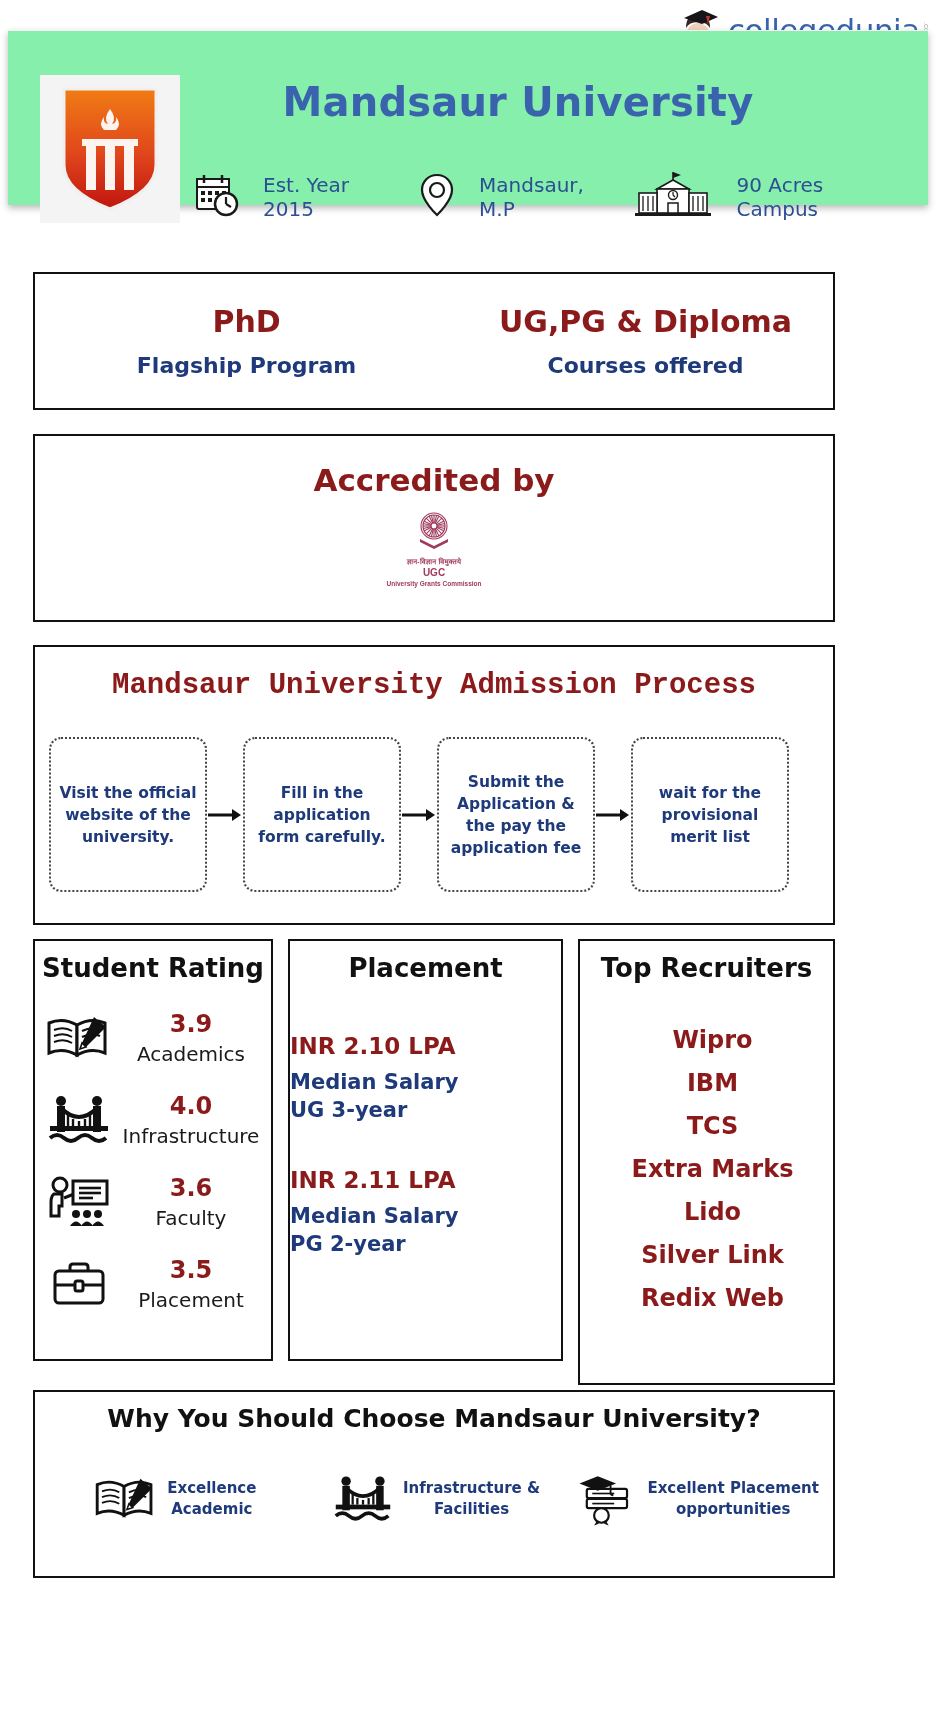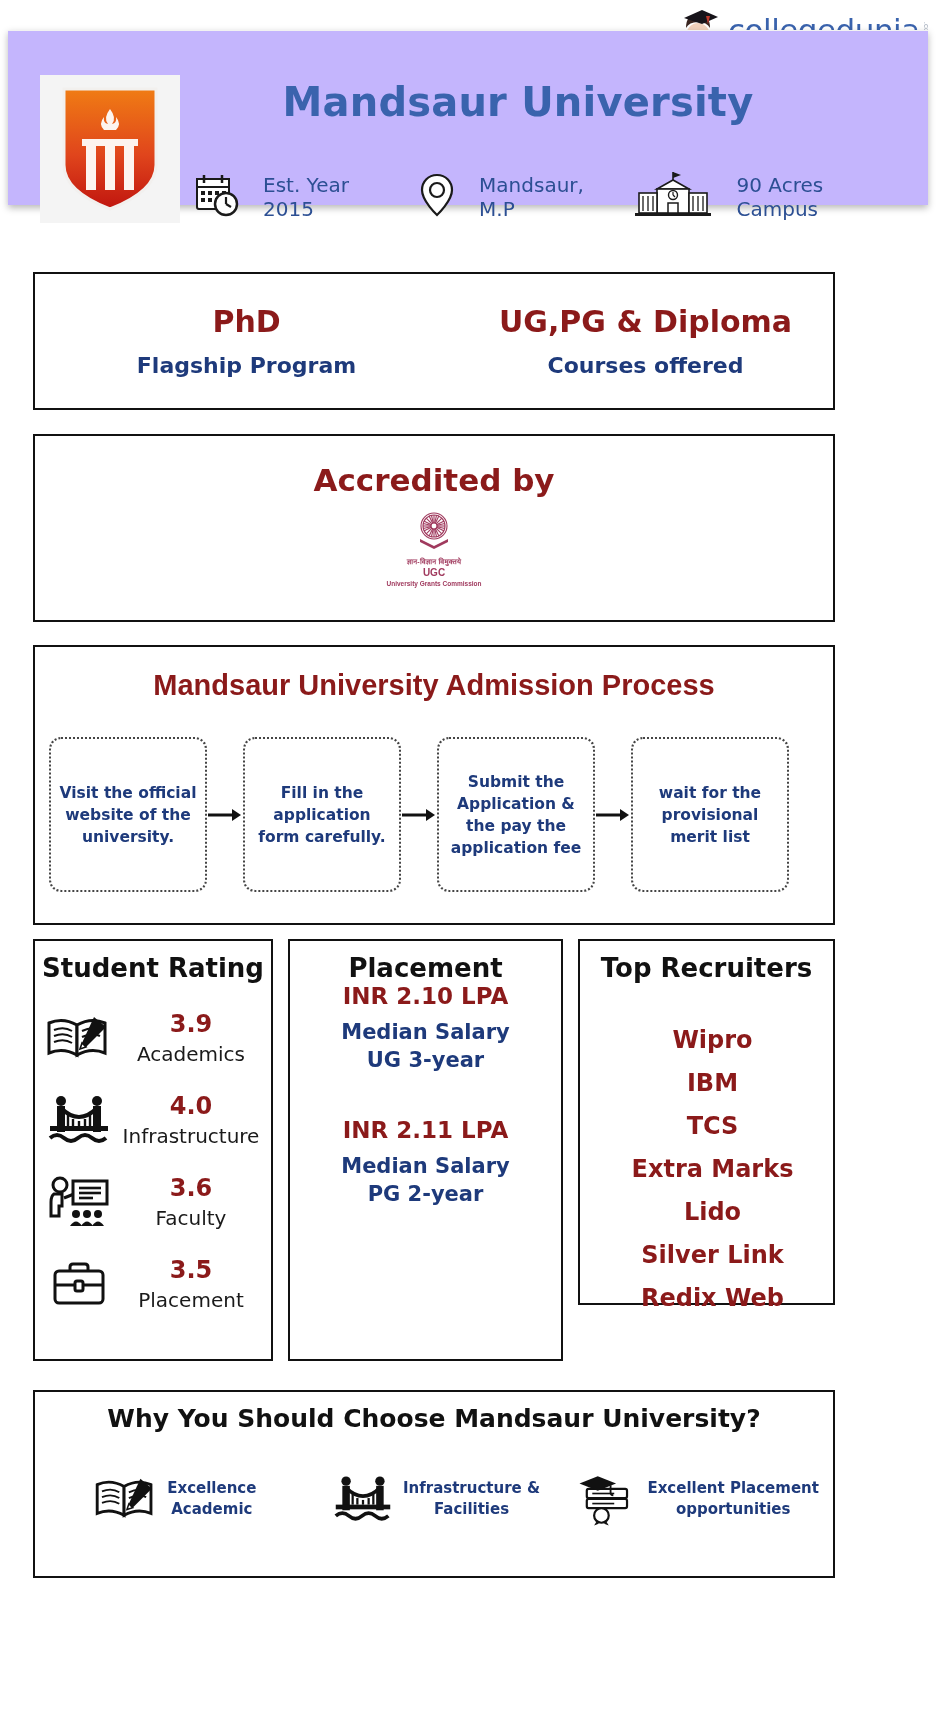--- a/index.html
+++ b/index.html
@@ -8,21 +8,21 @@
     height: 1736px;
     background: #ffffff;
     font-family: "Liberation Sans", sans-serif;
     overflow: hidden;
   }
   .page { position: relative; width: 943px; height: 1736px; background:#fff; }
 
   
   .header-band {
     position: absolute; left: 8px; top: 30px; width: 920px; height: 175px;
-    background: #c4b5fd;
+    background: #86efac;
     box-shadow: 0 3px 7px rgba(0,0,0,0.28);
     border-top: 1px solid #f2f2f2;
   }
   .logo-box {
     position: absolute; left: 32px; top: 44px; width: 140px; height: 148px;
     background: #f4f4f4; display:flex; align-items:center; justify-content:center;
   }
   .uni-title {
     position:absolute; left: 190px; top: 48px; width: 640px;
     text-align:center;
@@ -65,48 +65,48 @@
   .accred-title { text-align:center; margin-top:26px; font-size:31px; font-weight:800;
                   color:#8b1a1a; font-family:"DejaVu Sans", sans-serif; }
   .ugc-wrap { display:flex; flex-direction:column; align-items:center; margin-top:8px; }
   .ugc-hindi { font-size:7px; color:#a03a5e; font-weight:700; margin-top:1px; letter-spacing:0.2px; }
   .ugc-abbr { font-size:10px; color:#a03a5e; font-weight:800; margin-top:1px; }
   .ugc-full { font-size:6.5px; color:#a03a5e; font-weight:700; margin-top:2px; }
 
   
   .p-admission { left:33px; top:645px; width:802px; height:280px; }
   .adm-title { text-align:center; margin-top:22px; font-size:29px; font-weight:800;
-               color:#8b1a1a; font-family:Liberation Sans, sans-serif; }
+               color:#8b1a1a; font-family:Liberation Mono, monospace; }
   .steps { position:absolute; left:14px; top:85px; width:775px; height:165px;
            display:flex; align-items:center; }
   .step {
     width:158px; height:155px; border:2px dotted #444; border-radius:12px;
     display:flex; align-items:center; justify-content:center; text-align:center;
     padding:6px 8px;
     font-size:15.5px; font-weight:800; color:#1e3a7b; line-height:1.42;
     font-family:"DejaVu Sans", sans-serif;
   }
   .arrow { width:36px; display:flex; align-items:center; justify-content:center; }
 
   
   .p-rating { left:33px; top:939px; width:240px; height:422px; }
   .p-place  { left:288px; top:939px; width:275px; height:422px; }
-  .p-recruit{ left:578px; top:939px; width:257px; height:366px; }
+  .p-recruit{ left:578px; top:939px; width:257px; height:446px; }
 
   .col-head { text-align:center; margin-top:12px; font-size:26px; font-weight:800;
               color:#111; font-family:"DejaVu Sans", sans-serif; }
 
   .rating-list { margin-top:14px; }
   .rating-row { display:flex; align-items:center; height:82px; padding:0 6px; }
   .rating-ic { width:76px; display:flex; align-items:center; justify-content:center; }
   .rating-txt { flex:1; text-align:center; display:flex; flex-direction:column; gap:4px; }
   .rating-val { font-size:24px; font-weight:800; color:#8b1a1a; font-family:"DejaVu Sans", sans-serif; }
   .rating-lbl { font-size:20px; color:#1a1a1a; font-family:"DejaVu Sans", sans-serif; }
 
-  .place-body { text-align:center; }
+  .place-body { margin-top:50px; }
   .place-amt { font-size:23px; font-weight:800; color:#8b1a1a; font-family:"DejaVu Sans", sans-serif; }
   .place-lbl { font-size:21px; font-weight:800; color:#1e3a7b; margin-top:9px;
                line-height:1.35; font-family:"DejaVu Sans", sans-serif; }
   .place-gap { height:42px; }
 
   .recruit-body { margin-top:36px; text-align:center; }
   .recruit-item { font-size:24px; font-weight:800; color:#8b1a1a; line-height:1.79;
                   font-family:"DejaVu Sans", sans-serif;padding-left:12px; }
 
   

